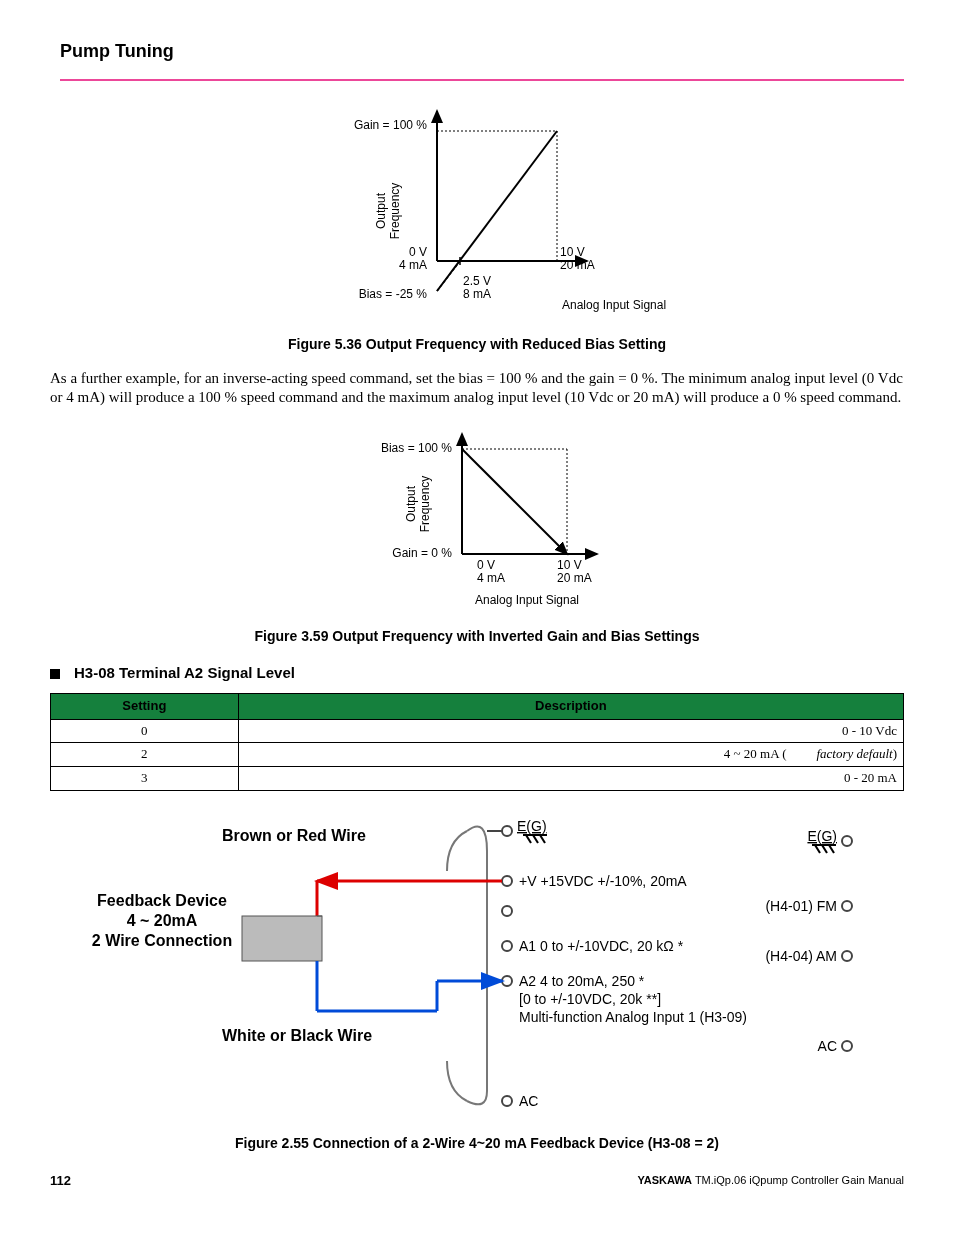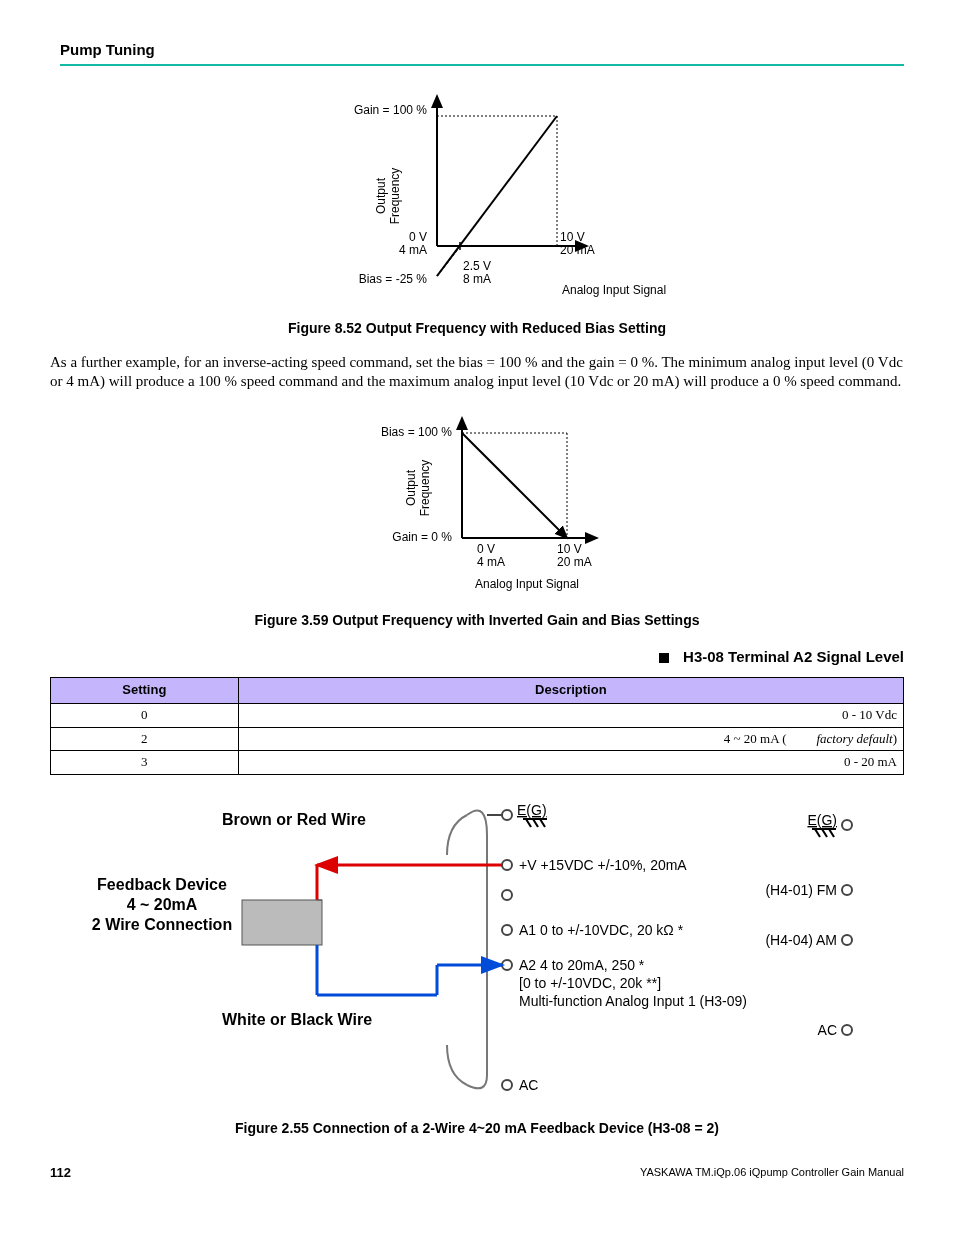--- a/index.html
+++ b/index.html
@@ -7,83 +7,82 @@
     font-size: 14px;
     margin: 0;
     padding: 40px 50px 30px 50px;
     width: 854px;
     color: #000;
     line-height: 1.3;
   }
   .header {
     font-family: Arial, sans-serif;
     font-weight: bold;
-    font-size: 15px;
-    border-bottom: 2px solid #14b8a6;
-    padding-bottom: 4px;
+    font-size: 18px;
+    border-bottom: 2px solid #ec4899;
+    padding-bottom: 16px;
     margin-bottom: 20px;
     margin-left: 10px;
   }
   .fig-caption {
     font-family: Arial, sans-serif;
     font-weight: bold;
     font-size: 14px;
     text-align: center;
     margin: 8px 0 16px 0;
   }
   .para {
     font-size: 15px;
     margin: 8px 0 16px 0;
     text-align: left;
   }
   .section-h {
     font-family: Arial, sans-serif;
     font-weight: bold;
     font-size: 15px;
     margin: 18px 0 10px 0;
-    text-align: right;
   }
   .bullet {
     display: inline-block;
     width: 10px; height: 10px;
     background: #000;
     margin-right: 14px;
     vertical-align: middle;
   }
   table.settings {
     border-collapse: collapse;
     width: 100%;
     margin-bottom: 20px;
     font-size: 13px;
   }
   table.settings th {
     font-family: Arial, sans-serif;
     font-weight: bold;
     border: 1px solid #000;
     padding: 4px 6px;
     text-align: center;
-    background: #c4b5fd;
+    background: #15803d;
   }
   table.settings td {
     border: 1px solid #000;
     padding: 3px 6px;
     text-align: right;
   }
   table.settings td:first-child { text-align: center; }
   .italic { font-style: italic; margin-left: 30px; }
   .footer {
     display: flex;
     justify-content: space-between;
     font-family: Arial, sans-serif;
     font-size: 12px;
-    margin-top: 28px;
+    margin-top: 20px;
   }
   .footer-left { font-weight: bold; font-size: 13px; }
   .footer-right { font-size: 11px; }
-  .footer-right b { font-weight: normal; }
+  .footer-right b { font-weight: bold; }
   svg text { font-family: Arial, sans-serif; }
   .diagram-wrap { text-align: center; }
 </style>
 </head>
 <body>
 
 <div class="header">Pump Tuning</div>
 
 <div class="diagram-wrap">
 <svg width="400" height="220" viewBox="0 0 400 220">
@@ -112,21 +111,21 @@
   <text x="283" y="155" font-size="12">10 V</text>
   <text x="283" y="168" font-size="12">20 mA</text>
   <text x="285" y="208" font-size="12">Analog Input Signal</text>
 
   <text transform="translate(108,110) rotate(-90)" font-size="12" text-anchor="middle">Output</text>
   <text transform="translate(122,110) rotate(-90)" font-size="12" text-anchor="middle">Frequency</text>
 
   <line x1="183" y1="156" x2="183" y2="164" stroke="#000" stroke-width="1.5"></line>
 </svg>
 </div>
-<div class="fig-caption">Figure 8.52  Output Frequency with Reduced Bias Setting</div>
+<div class="fig-caption">Figure 5.36  Output Frequency with Reduced Bias Setting</div>
 
 <p class="para">As a further example, for an inverse-acting speed command, set the bias = 100 % and the gain = 0 %. The minimum analog input level (0 Vdc or 4 mA) will produce a 100 % speed command and the maximum analog input level (10 Vdc or 20 mA) will produce a 0 % speed command.</p>
 
 <div class="diagram-wrap">
 <svg width="400" height="190" viewBox="0 0 400 190">
   <defs>
     <marker id="ah2" markerWidth="8" markerHeight="8" refX="6" refY="3" orient="auto">
       <path d="M0,0 L7,3 L0,6 Z" fill="#000"></path>
     </marker>
   </defs>

